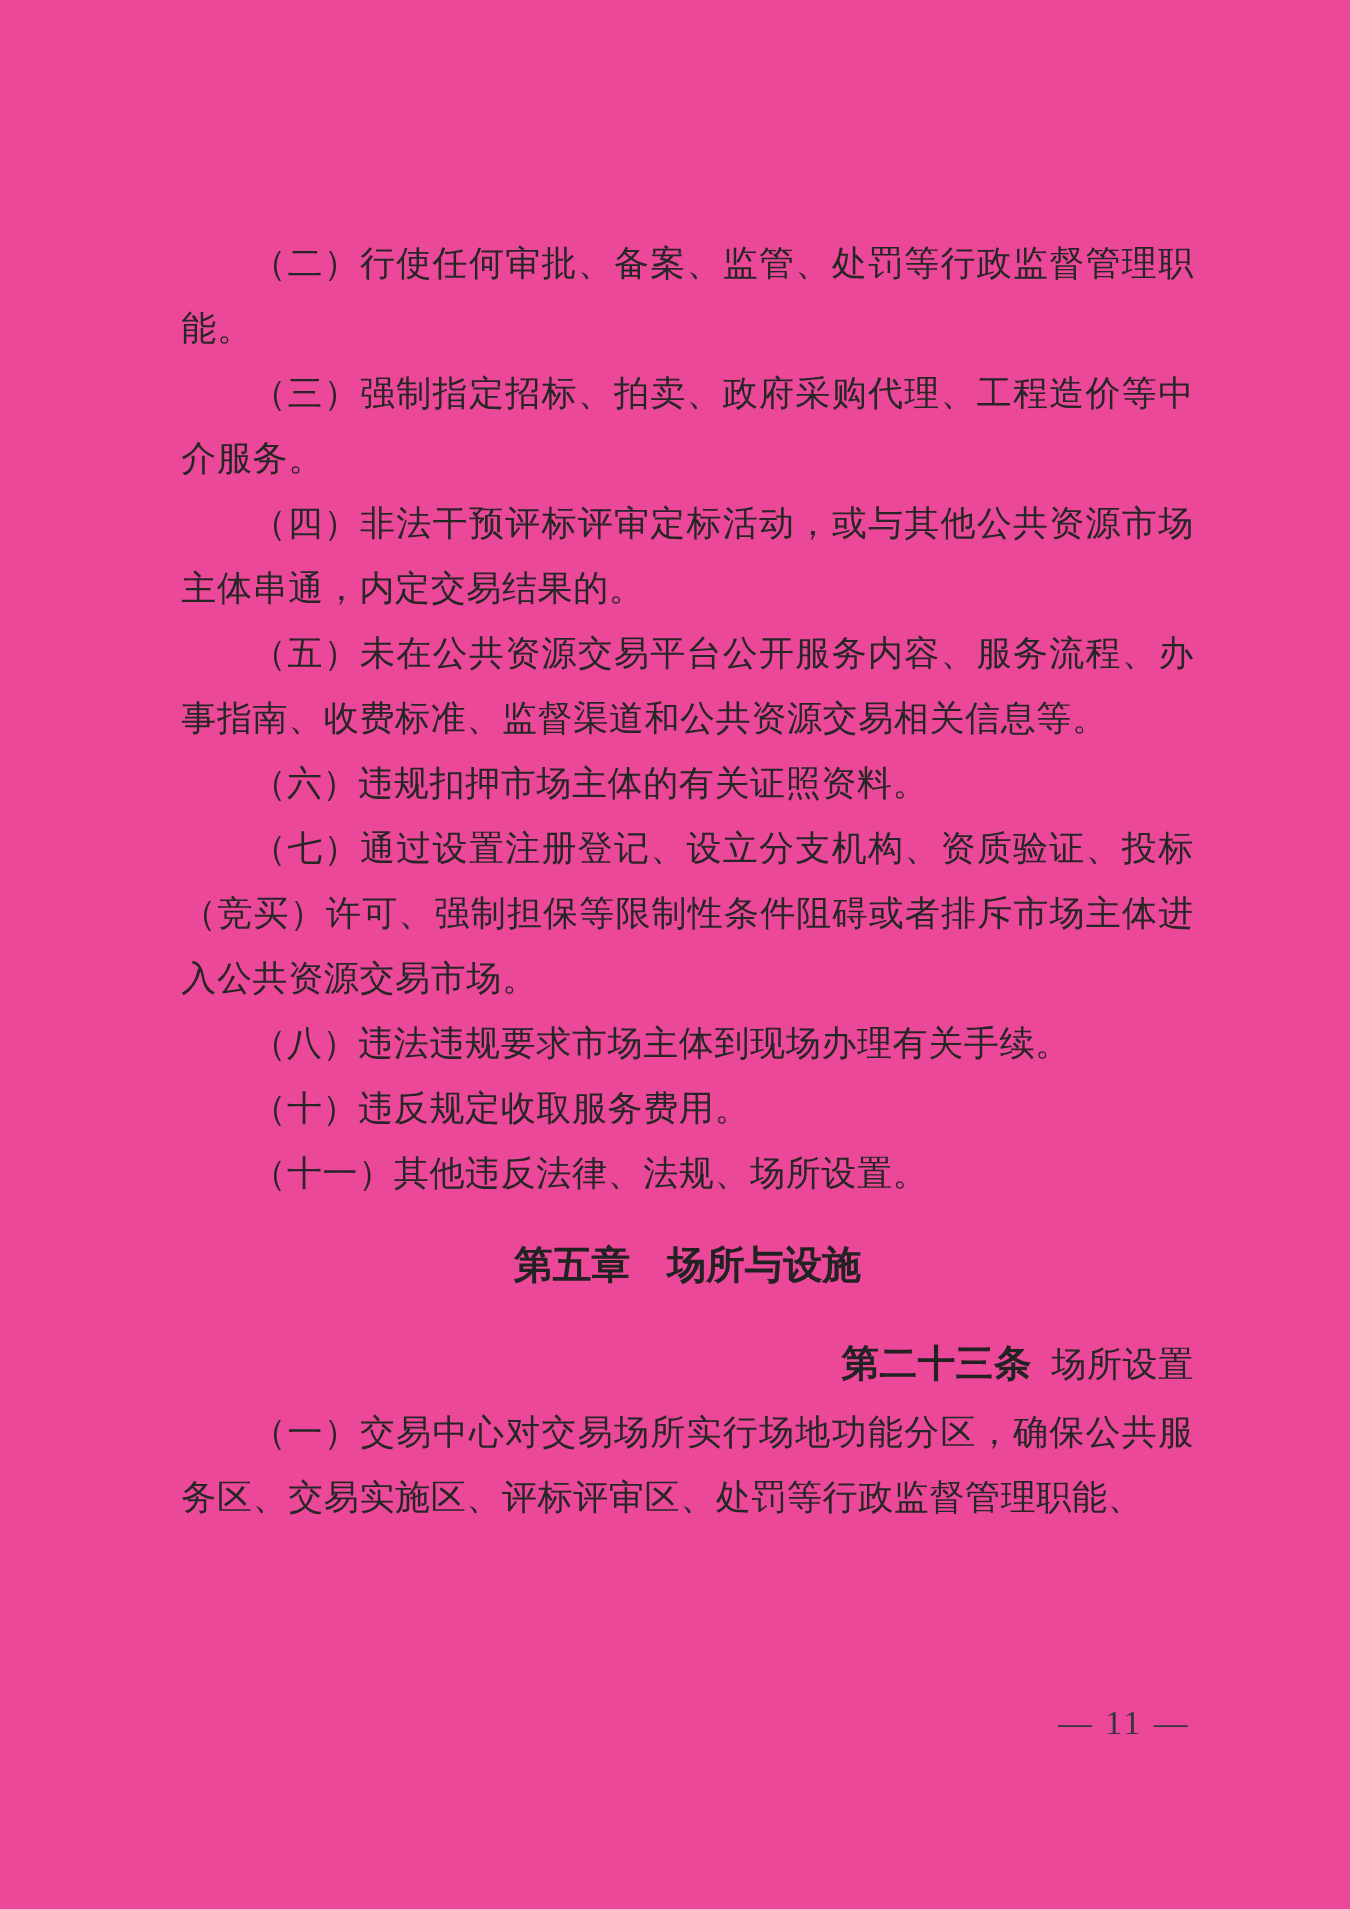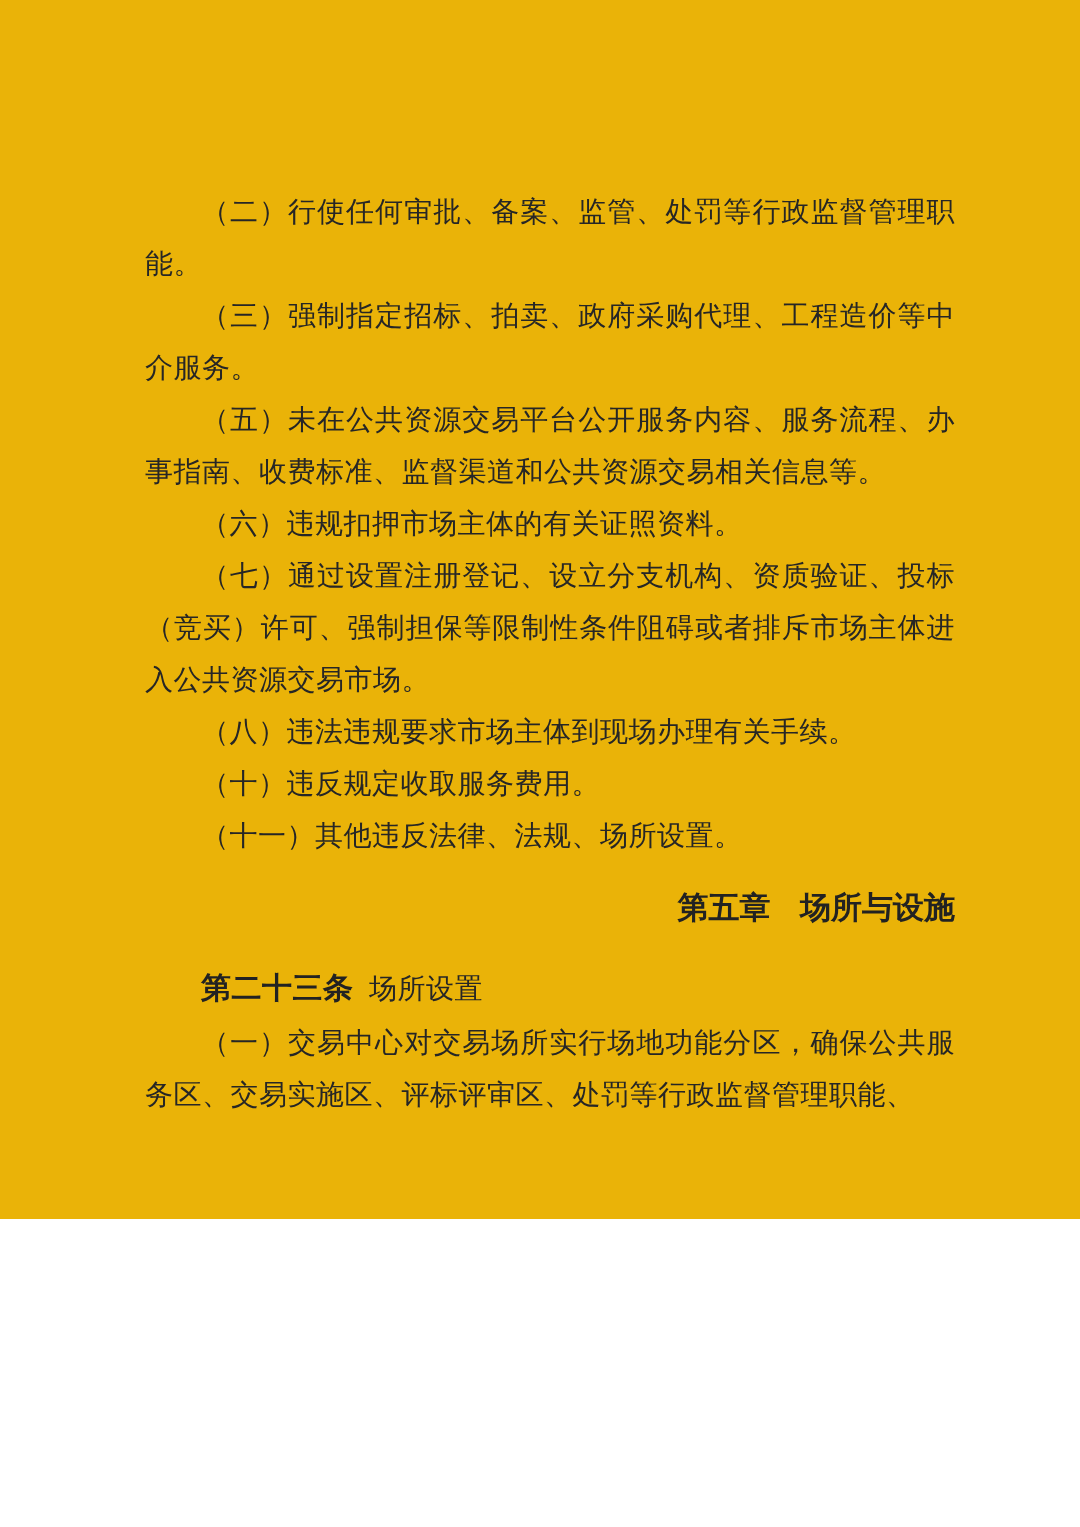--- a/index.html
+++ b/index.html
@@ -3,22 +3,22 @@
 <meta charset="utf-8">
 <style>
   html, body {
     margin: 0;
     padding: 0;
     background: #ffffff;
   }
   .page {
     position: relative;
     width: 1080px;
-    height: 1219px;
-    background: #eab308;
+    height: 1527px;
+    background: #ec4899;
     overflow: hidden;
     font-family: "Liberation Serif", "DejaVu Serif", serif;
     color: #262626;
   }
   .content {
     position: absolute;
     top: 0;
     left: 145px;
     width: 810px;
     padding-top: 186px;
@@ -26,36 +26,37 @@
   .body-para {
     margin: 0;
     font-size: 28px;
     line-height: 52px;
     text-align: justify;
     text-indent: 2em;
     letter-spacing: 0.5px;
   }
   .chapter-heading {
     margin: 20px 0 26px 0;
-    text-align: right;
+    text-align: center;
     font-family: "Liberation Sans", "DejaVu Sans", sans-serif;
     font-weight: 700;
     font-size: 31px;
     line-height: 52px;
     color: #222222;
   }
   .chapter-heading .chapter-title {
     margin-left: 0.95em;
   }
   .article-line {
     margin: 0;
     font-size: 28px;
     line-height: 56px;
     text-indent: 2em;
     letter-spacing: 0.5px;
+    text-align: right;
   }
   .article-number {
     font-family: "Liberation Sans", "DejaVu Sans", sans-serif;
     font-weight: 700;
     font-size: 30px;
     color: #222222;
   }
   .article-title {
     margin-left: 0.55em;
   }
@@ -70,20 +71,21 @@
   }
 </style>
 </head>
 <body>
 
 <div class="page">
   <div class="content">
 
     <p class="body-para">（二）行使任何审批、备案、监管、处罚等行政监督管理职能。</p>
     <p class="body-para">（三）强制指定招标、拍卖、政府采购代理、工程造价等中介服务。</p>
+    <p class="body-para">（四）非法干预评标评审定标活动，或与其他公共资源市场主体串通，内定交易结果的。</p>
     <p class="body-para">（五）未在公共资源交易平台公开服务内容、服务流程、办事指南、收费标准、监督渠道和公共资源交易相关信息等。</p>
     <p class="body-para">（六）违规扣押市场主体的有关证照资料。</p>
     <p class="body-para">（七）通过设置注册登记、设立分支机构、资质验证、投标（竞买）许可、强制担保等限制性条件阻碍或者排斥市场主体进入公共资源交易市场。</p>
     <p class="body-para">（八）违法违规要求市场主体到现场办理有关手续。</p>
     <p class="body-para">（十）违反规定收取服务费用。</p>
     <p class="body-para">（十一）其他违反法律、法规、场所设置。</p>
 
     <h2 class="chapter-heading">
       <span class="chapter-label">第五章</span><span class="chapter-title">场所与设施</span>
     </h2>

